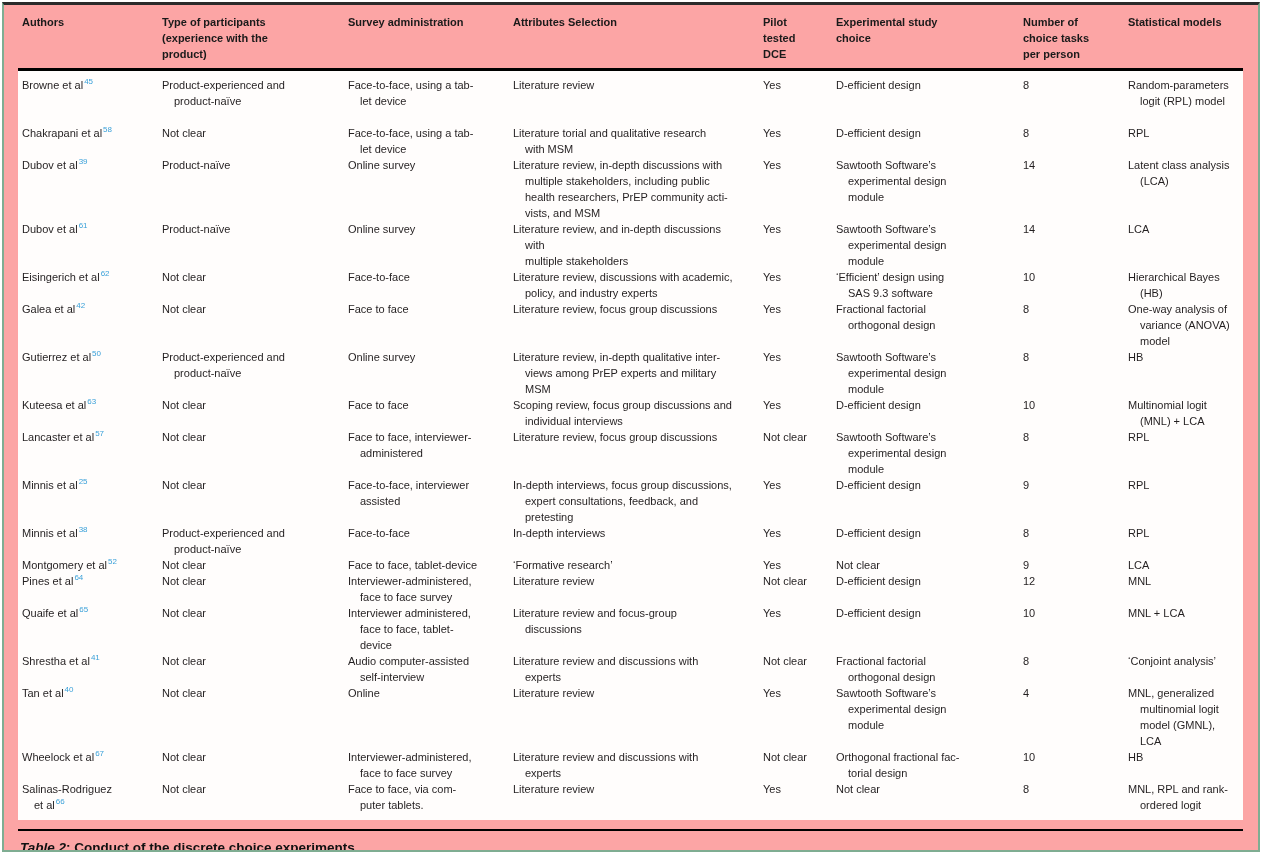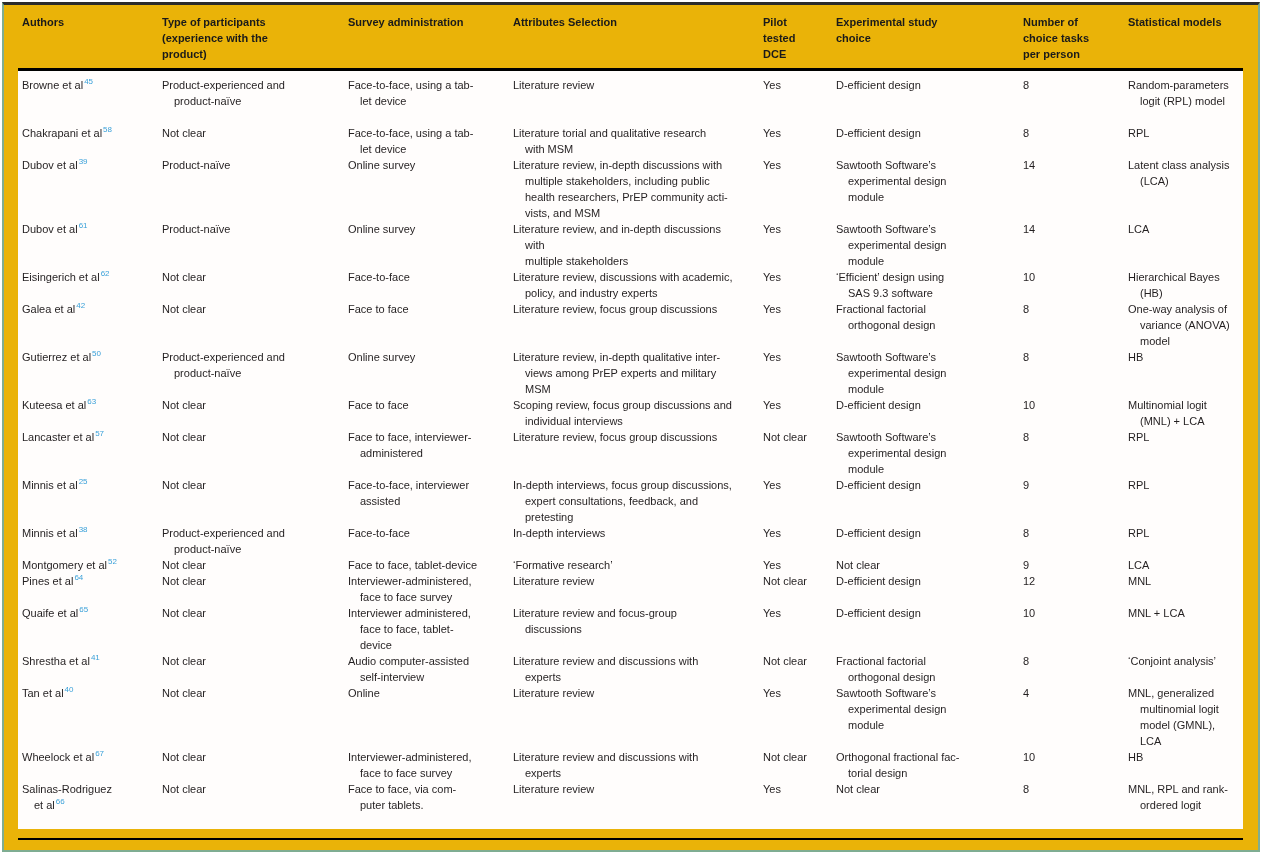--- a/index.html
+++ b/index.html
@@ -13,21 +13,21 @@
   .page {
     position: relative;
     width: 1262px; height: 854px;
     padding: 2px;
     background: #ffffff;
   }
   .frame {
     width: 100%; height: 100%;
     border: 2px solid #7fad92;
     border-top: 3px solid #2b2b2b;
-    background: #eab308;
+    background: #fca5a5;
     padding: 0 9px 0 14px;
     overflow: hidden;
   }
   table.dce {
     border-collapse: collapse;
     table-layout: fixed;
     width: 1225px;
   }
   thead th {
     text-align: left;
@@ -45,21 +45,21 @@
     vertical-align: top;
     font-size: 11px;
     line-height: 16px;
     background: #fffdfc;
     padding: 0 4px 0 16px;
     text-indent: -12px;
     overflow: visible;
   }
   tbody tr:first-child td { padding-top: 6px; }
   tbody tr.gap-after td { padding-bottom: 16px; margin-left: 26px; }
-  tbody tr:last-child td { padding-bottom: 16px; }
+  tbody tr:last-child td { padding-bottom: 7px; }
   .cellwrap { white-space: pre; }
   sup.ref {
     color: #3ba1d9;
     font-size: 8px;
     line-height: 0;
     vertical-align: super;
     margin-left: 1px;
   }
   .bottom-rule {
     width: 1225px;
@@ -340,14 +340,15 @@
             <td><span class="cellwrap">Literature review</span></td>
             <td><span class="cellwrap">Yes</span></td>
             <td><span class="cellwrap">Not clear</span></td>
             <td><span class="cellwrap">8</span></td>
             <td><span class="cellwrap">MNL, RPL and rank-
 ordered logit</span></td>
           </tr>
         </tbody>
     </table>
     <div class="bottom-rule"></div>
+    <p class="caption"><span class="cap-label">Table 2</span><span>: Conduct of the discrete choice experiments.</span></p>
   </div>
 </div>
 
 </body></html>

